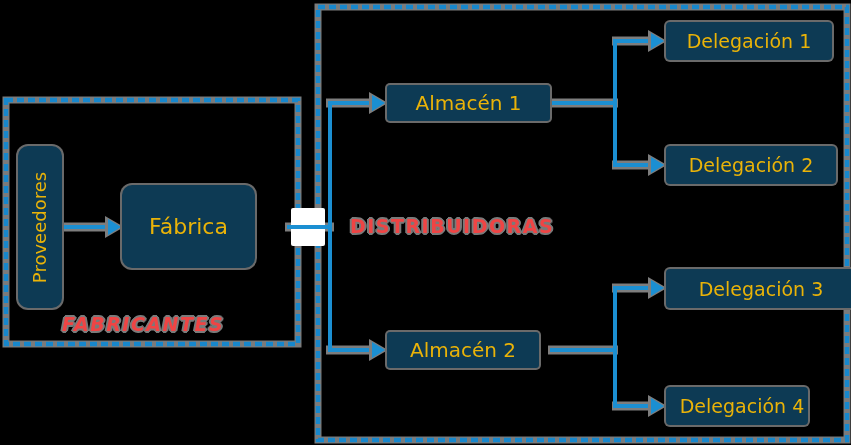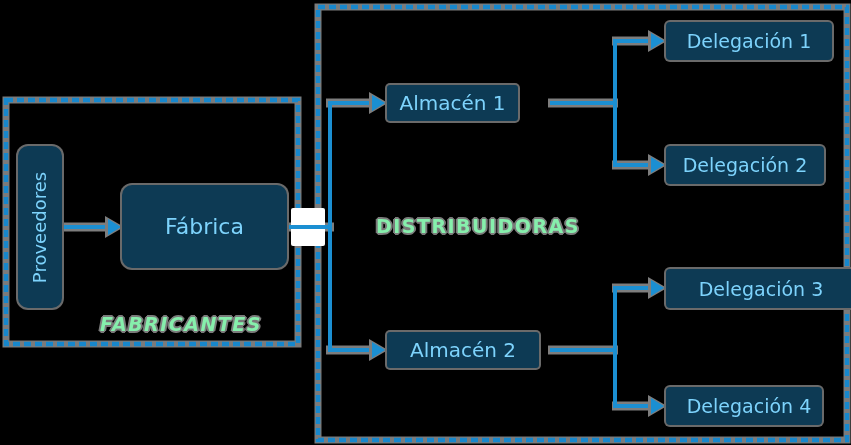--- a/index.html
+++ b/index.html
@@ -23,46 +23,46 @@
   .border-under { fill: none; stroke: #7b7b7b; stroke-width: 7; }
   .border-dash  { fill: none; stroke: #1787cc; stroke-width: 4.5; stroke-dasharray: 7 4; }
   .casing { fill: none; stroke: #7d7d7d; stroke-width: 9; stroke-linecap: butt; }
   .wire   { fill: none; stroke: #1b8fd2; stroke-width: 4; stroke-linecap: butt; stroke-linejoin: miter; }
   .arrow-casing { fill: #7d7d7d; }
   .arrow-head   { fill: #1b8fd2; }
 
   .node {
     position: absolute;
     background: #0d3a54;
-    color: #7dd3fc;
+    color: #eab308;
     display: flex;
     align-items: center;
     justify-content: center;
     box-shadow: 0 0 0 2px #6a6a6a;
     box-sizing: border-box;
     text-align: center;
     white-space: nowrap;
   }
   .node-proveedores { left: 18px; top: 146px; width: 44px;  height: 162px; border-radius: 10px; font-size: 18px; }
   .node-proveedores .vtext { transform: rotate(-90deg); }
-  .node-fabrica     { left: 122px; top: 185px; width: 165px; height: 83px; border-radius: 10px; font-size: 22px; }
-  .node-almacen1    { left: 387px; top: 85px;  width: 131px; height: 36px; border-radius: 3px;  font-size: 20px; }
+  .node-fabrica     { left: 122px; top: 185px; width: 133px; height: 83px; border-radius: 10px; font-size: 22px; }
+  .node-almacen1    { left: 387px; top: 85px;  width: 163px; height: 36px; border-radius: 3px;  font-size: 20px; }
   .node-almacen2    { left: 387px; top: 332px; width: 152px; height: 36px; border-radius: 3px;  font-size: 20px; }
   .node-delegacion1 { left: 666px; top: 22px;  width: 166px; height: 38px; border-radius: 4px;  font-size: 19px; }
-  .node-delegacion2 { left: 666px; top: 146px; width: 158px; height: 38px; border-radius: 4px;  font-size: 19px; }
+  .node-delegacion2 { left: 666px; top: 146px; width: 170px; height: 38px; border-radius: 4px;  font-size: 19px; }
   .node-delegacion3 { left: 666px; top: 269px; width: 190px; height: 39px; border-radius: 4px;  font-size: 19px; }
-  .node-delegacion4 { left: 666px; top: 387px; width: 156px; height: 38px; border-radius: 4px;  font-size: 19px; padding-left: 10px; }
+  .node-delegacion4 { left: 666px; top: 387px; width: 142px; height: 38px; border-radius: 4px;  font-size: 19px; padding-left: 10px; }
 
   .group-label {
     position: absolute;
-    color: #86efac;
+    color: #ef4444;
     font-weight: bold;
     font-size: 19px;
     letter-spacing: 1.5px;
-    text-align: right;
+    text-align: left;
     white-space: nowrap;
     text-shadow:
       2px 0 0 #7a7a7a, -2px 0 0 #7a7a7a,
       0 2px 0 #7a7a7a, 0 -2px 0 #7a7a7a,
       1px 1px 0 #7a7a7a, -1px -1px 0 #7a7a7a,
       1px -1px 0 #7a7a7a, -1px 1px 0 #7a7a7a;
   }
   .label-fabricantes    { left: 62px;  top: 313px; width: 200px; font-style: italic; }
   .label-distribuidoras { left: 350px; top: 215px; width: 230px; }
 </style>

